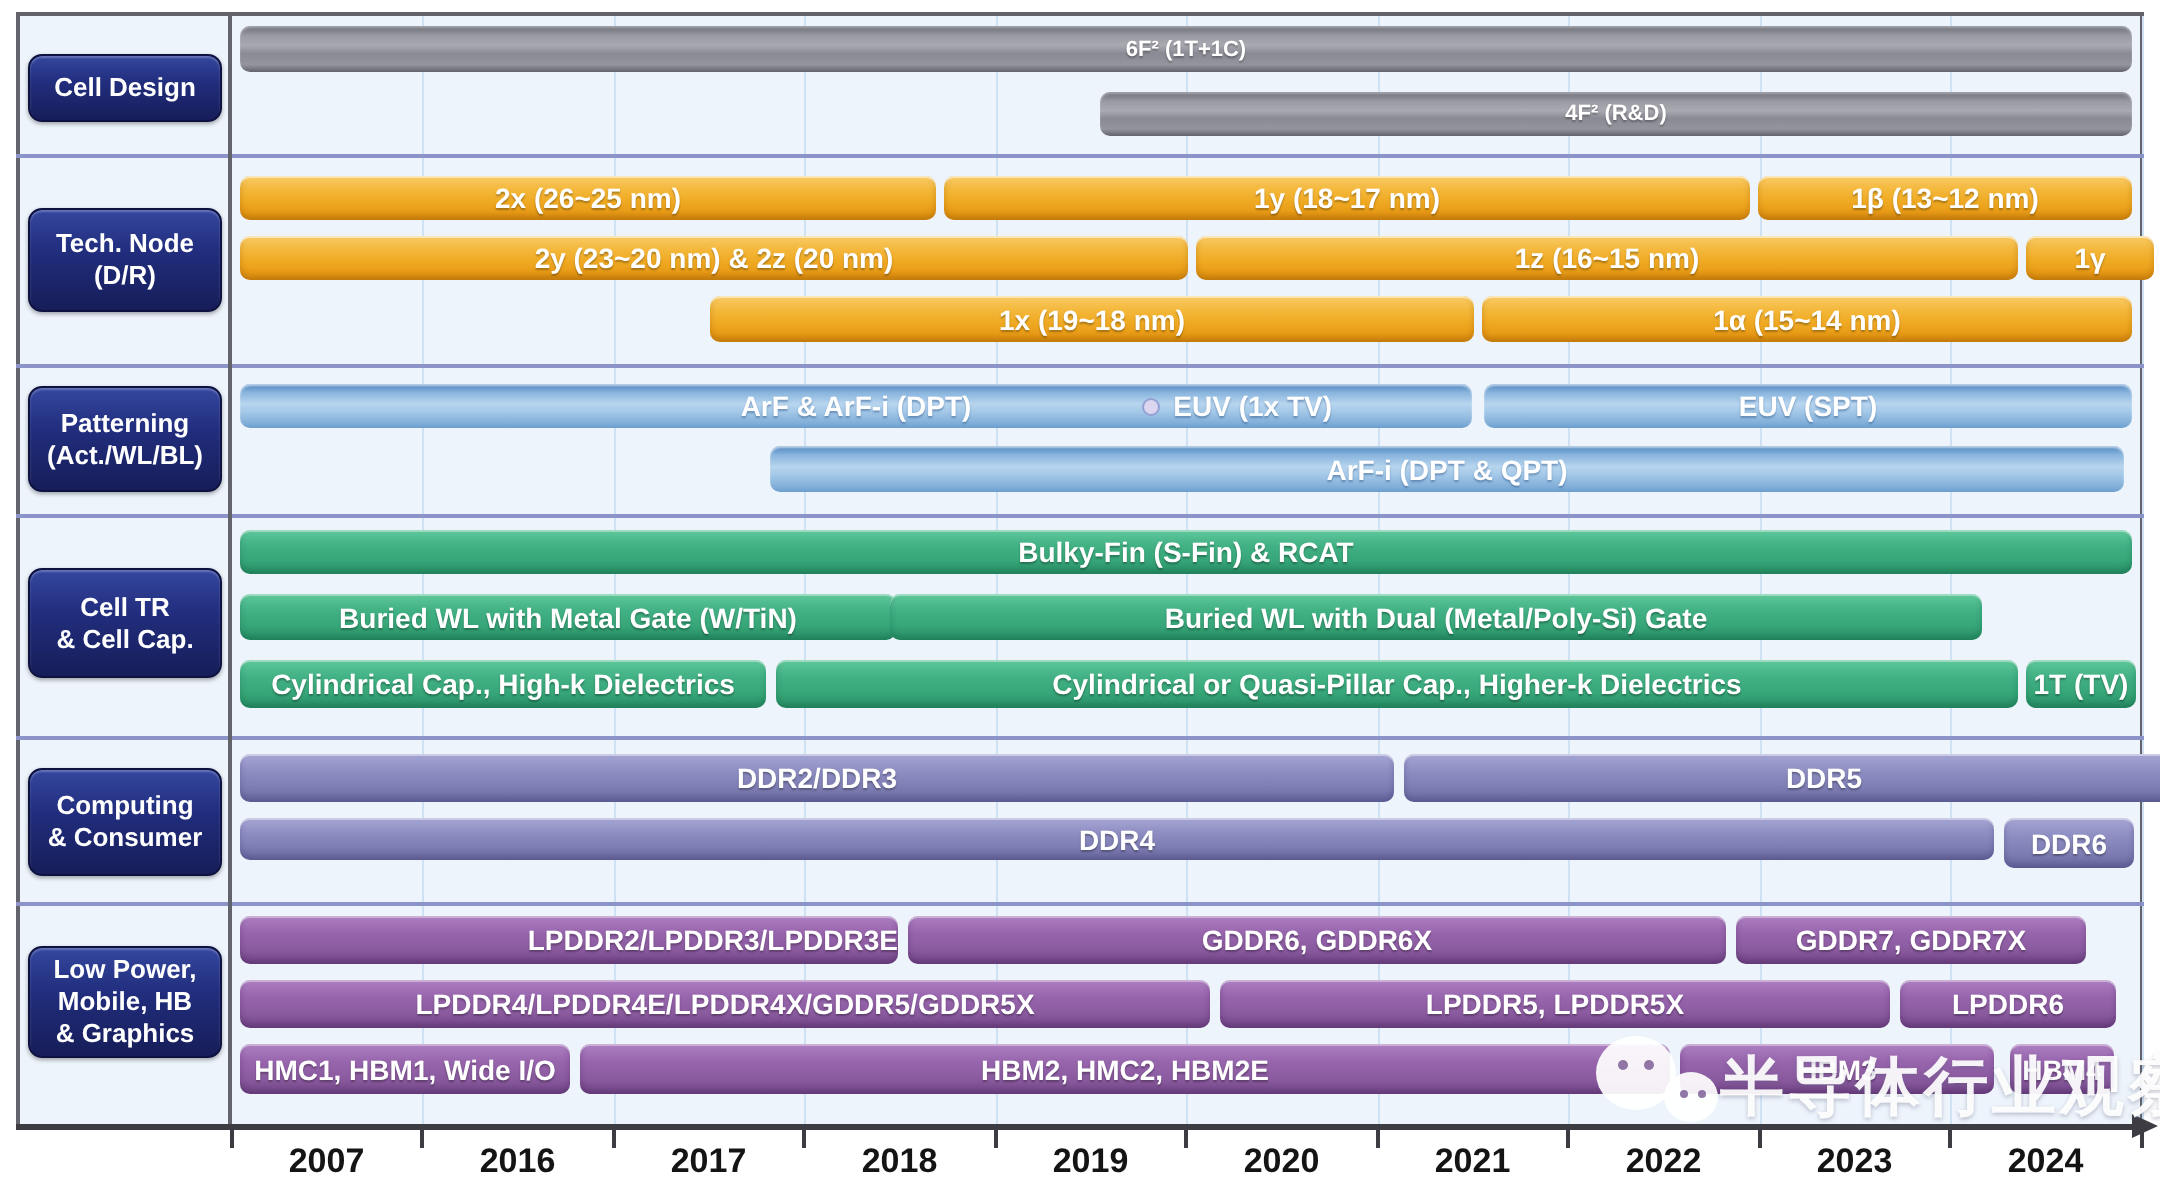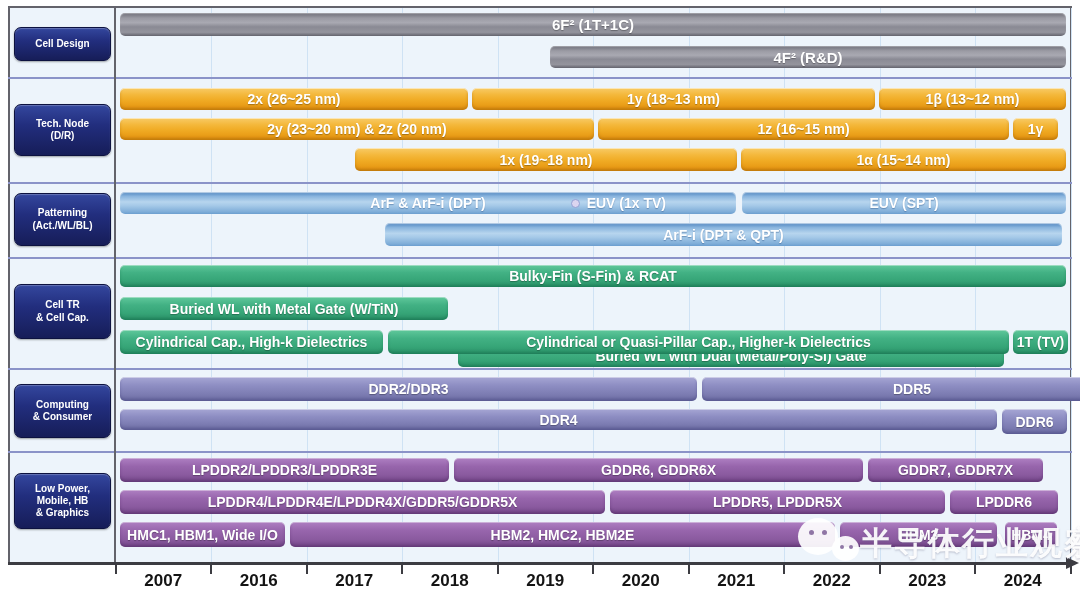--- a/index.html
+++ b/index.html
@@ -19,30 +19,30 @@
     position:absolute; left:1066px; top:557px; width:0; height:0;
     border-left:13px solid #3c3c42; border-top:6.5px solid transparent; border-bottom:6.5px solid transparent;
   }
   .gridline { position:absolute; width:1px; background:#cfe2f4; }
   .divider { position:absolute; left:8px; width:1064px; height:2px; background:#8b93c8; }
   .label-sep { position:absolute; left:114px; top:6px; width:2px; height:559px; background:#63636b; }
   .section-label {
     position:absolute; left:14px; width:97px; display:flex; align-items:center; justify-content:center;
     background:linear-gradient(180deg,#34479e 0%,#222e7e 40%,#161d58 100%);
     border:1px solid #0d1240; border-radius:7px; color:#fff; font-weight:bold;
-    font-size:10px; line-height:1.22; text-align:center; white-space:pre-line;
+    font-size:13px; line-height:1.22; text-align:center; white-space:pre-line;
     box-shadow:0 1px 2px rgba(0,0,0,.35), inset 0 1px 1px rgba(255,255,255,.25);
   }
   .bar {
     position:absolute; display:flex; align-items:center; justify-content:center;
     border-radius:5px; color:#fff; font-weight:bold; font-size:14px; white-space:nowrap;
     text-shadow:0 1px 1px rgba(0,0,0,.3); overflow:hidden;
   }
   .bar-gray {
-    font-size:15px;
+    font-size:11px;
     background:linear-gradient(180deg,#6d6d77 0%,#9b9ba4 22%,#a9a9b2 42%,#8a8a94 60%,#94949d 84%,#63636d 100%);
     box-shadow:inset 0 1px 1px rgba(255,255,255,.35);
   }
   .bar-orange {
     background:linear-gradient(180deg,#f8cb66 0%,#f4b83c 30%,#f0ab24 55%,#e89a15 85%,#db8e10 100%);
     box-shadow:inset 0 1px 0 rgba(255,255,255,.55), inset 0 -2px 3px rgba(140,80,0,.35);
   }
   .bar-blue {
     background:linear-gradient(180deg,#4f85bf 0%,#8ab5de 20%,#b7d5ee 45%,#a5c9e8 62%,#7fadd8 90%,#6b9ecf 100%);
     box-shadow:inset 0 1px 1px rgba(255,255,255,.6);
@@ -105,32 +105,32 @@
       </div>
       <div class="bar bar-gray" style="left: 550px; top: 46px; width: 516px; height: 22px;">
         <span>4F² (R&amp;D)</span>
       </div>
       <div class="section-label" style="top: 104px; height: 52px;">Tech. Node
 (D/R)</div>
       <div class="bar bar-orange" style="left: 120px; top: 88px; width: 348px; height: 22px;">
         <span>2x (26~25 nm)</span>
       </div>
       <div class="bar bar-orange" style="left: 472px; top: 88px; width: 403px; height: 22px;">
-        <span>1y (18~13 nm)</span>
+        <span>1y (18~17 nm)</span>
       </div>
       <div class="bar bar-orange" style="left: 879px; top: 88px; width: 187px; height: 22px;">
         <span>1β (13~12 nm)</span>
       </div>
       <div class="bar bar-orange" style="left: 120px; top: 118px; width: 474px; height: 22px;">
         <span>2y (23~20 nm) &amp; 2z (20 nm)</span>
       </div>
       <div class="bar bar-orange" style="left: 598px; top: 118px; width: 411px; height: 22px;">
         <span>1z (16~15 nm)</span>
       </div>
-      <div class="bar bar-orange" style="left: 1013px; top: 118px; width: 45px; height: 22px;">
+      <div class="bar bar-orange" style="left: 1013px; top: 118px; width: 64px; height: 22px;">
         <span>1γ</span>
       </div>
       <div class="bar bar-orange" style="left: 355px; top: 148px; width: 382px; height: 23px;">
         <span>1x (19~18 nm)</span>
       </div>
       <div class="bar bar-orange" style="left: 741px; top: 148px; width: 325px; height: 23px;">
         <span>1α (15~14 nm)</span>
       </div>
       <div class="section-label" style="top: 193px; height: 53px;">Patterning
 (Act./WL/BL)</div>
@@ -148,21 +148,21 @@
         <span>ArF-i (DPT &amp; QPT)</span>
       </div>
       <div class="section-label" style="top: 284px; height: 55px;">Cell TR
 &amp; Cell Cap.</div>
       <div class="bar bar-green" style="left: 120px; top: 265px; width: 946px; height: 22px;">
         <span>Bulky-Fin (S-Fin) &amp; RCAT</span>
       </div>
       <div class="bar bar-green" style="left: 120px; top: 297px; width: 328px; height: 23px;">
         <span>Buried WL with Metal Gate (W/TiN)</span>
       </div>
-      <div class="bar bar-green" style="left: 458px; top: 297px; width: 546px; height: 23px; margin-top: 47px;">
+      <div class="bar bar-green" style="left: 445px; top: 297px; width: 546px; height: 23px;">
         <span>Buried WL with Dual (Metal/Poly-Si) Gate</span>
       </div>
       <div class="bar bar-green" style="left: 120px; top: 330px; width: 263px; height: 24px;">
         <span>Cylindrical Cap., High-k Dielectrics</span>
       </div>
       <div class="bar bar-green" style="left: 388px; top: 330px; width: 621px; height: 24px;">
         <span>Cylindrical or Quasi-Pillar Cap., Higher-k Dielectrics</span>
       </div>
       <div class="bar bar-green" style="left: 1013px; top: 330px; width: 55px; height: 24px;">
         <span>1T (TV)</span>
@@ -177,21 +177,21 @@
       </div>
       <div class="bar bar-slate" style="left: 120px; top: 409px; width: 877px; height: 21px;">
         <span>DDR4</span>
       </div>
       <div class="bar bar-slate" style="left: 1002px; top: 409px; width: 65px; height: 25px;">
         <span>DDR6</span>
       </div>
       <div class="section-label" style="top: 473px; height: 56px;">Low Power,
 Mobile, HB
 &amp; Graphics</div>
-      <div class="bar bar-purple" style="left: 120px; top: 458px; width: 329px; height: 24px;">
+      <div class="bar bar-purple" style="left: 120px; top: 458px; width: 329px; height: 24px; justify-content: flex-end;">
         <span>LPDDR2/LPDDR3/LPDDR3E</span>
       </div>
       <div class="bar bar-purple" style="left: 454px; top: 458px; width: 409px; height: 24px;">
         <span>GDDR6, GDDR6X</span>
       </div>
       <div class="bar bar-purple" style="left: 868px; top: 458px; width: 175px; height: 24px;">
         <span>GDDR7, GDDR7X</span>
       </div>
       <div class="bar bar-purple" style="left: 120px; top: 490px; width: 485px; height: 24px;">
         <span>LPDDR4/LPDDR4E/LPDDR4X/GDDR5/GDDR5X</span>

